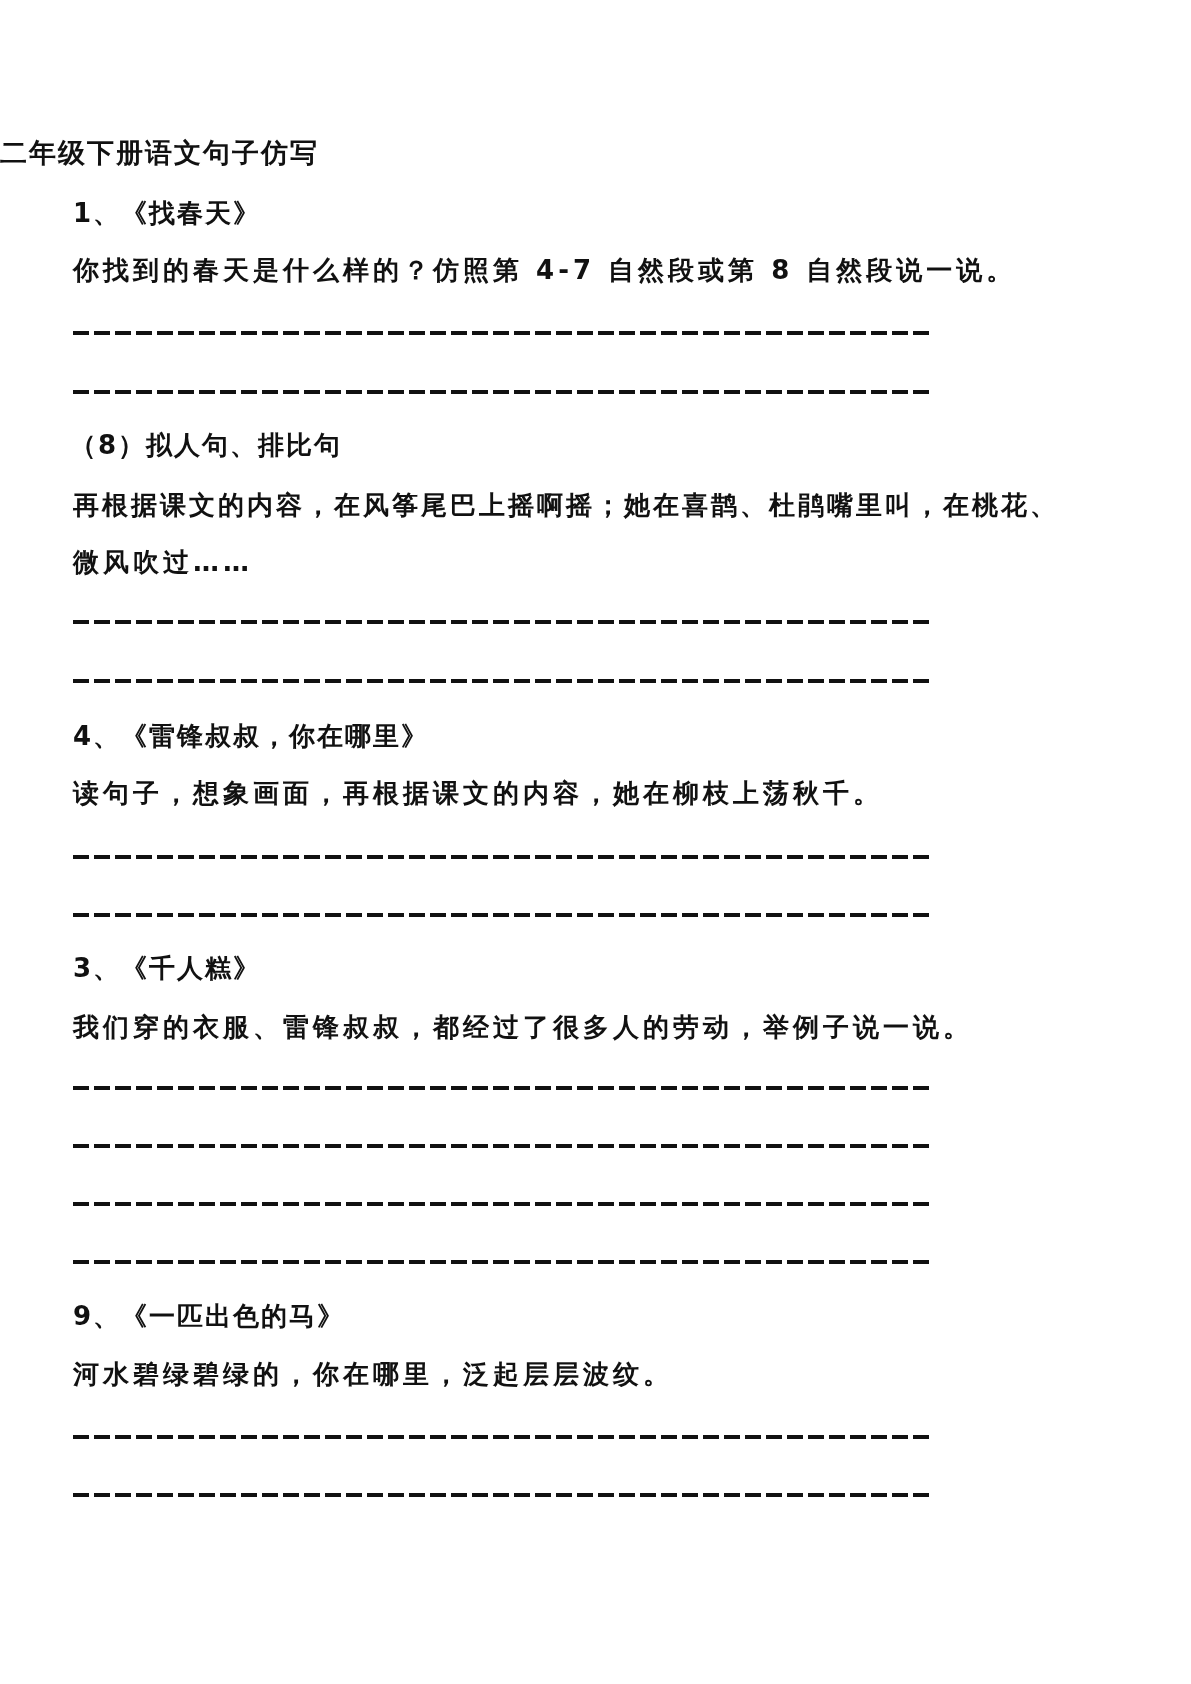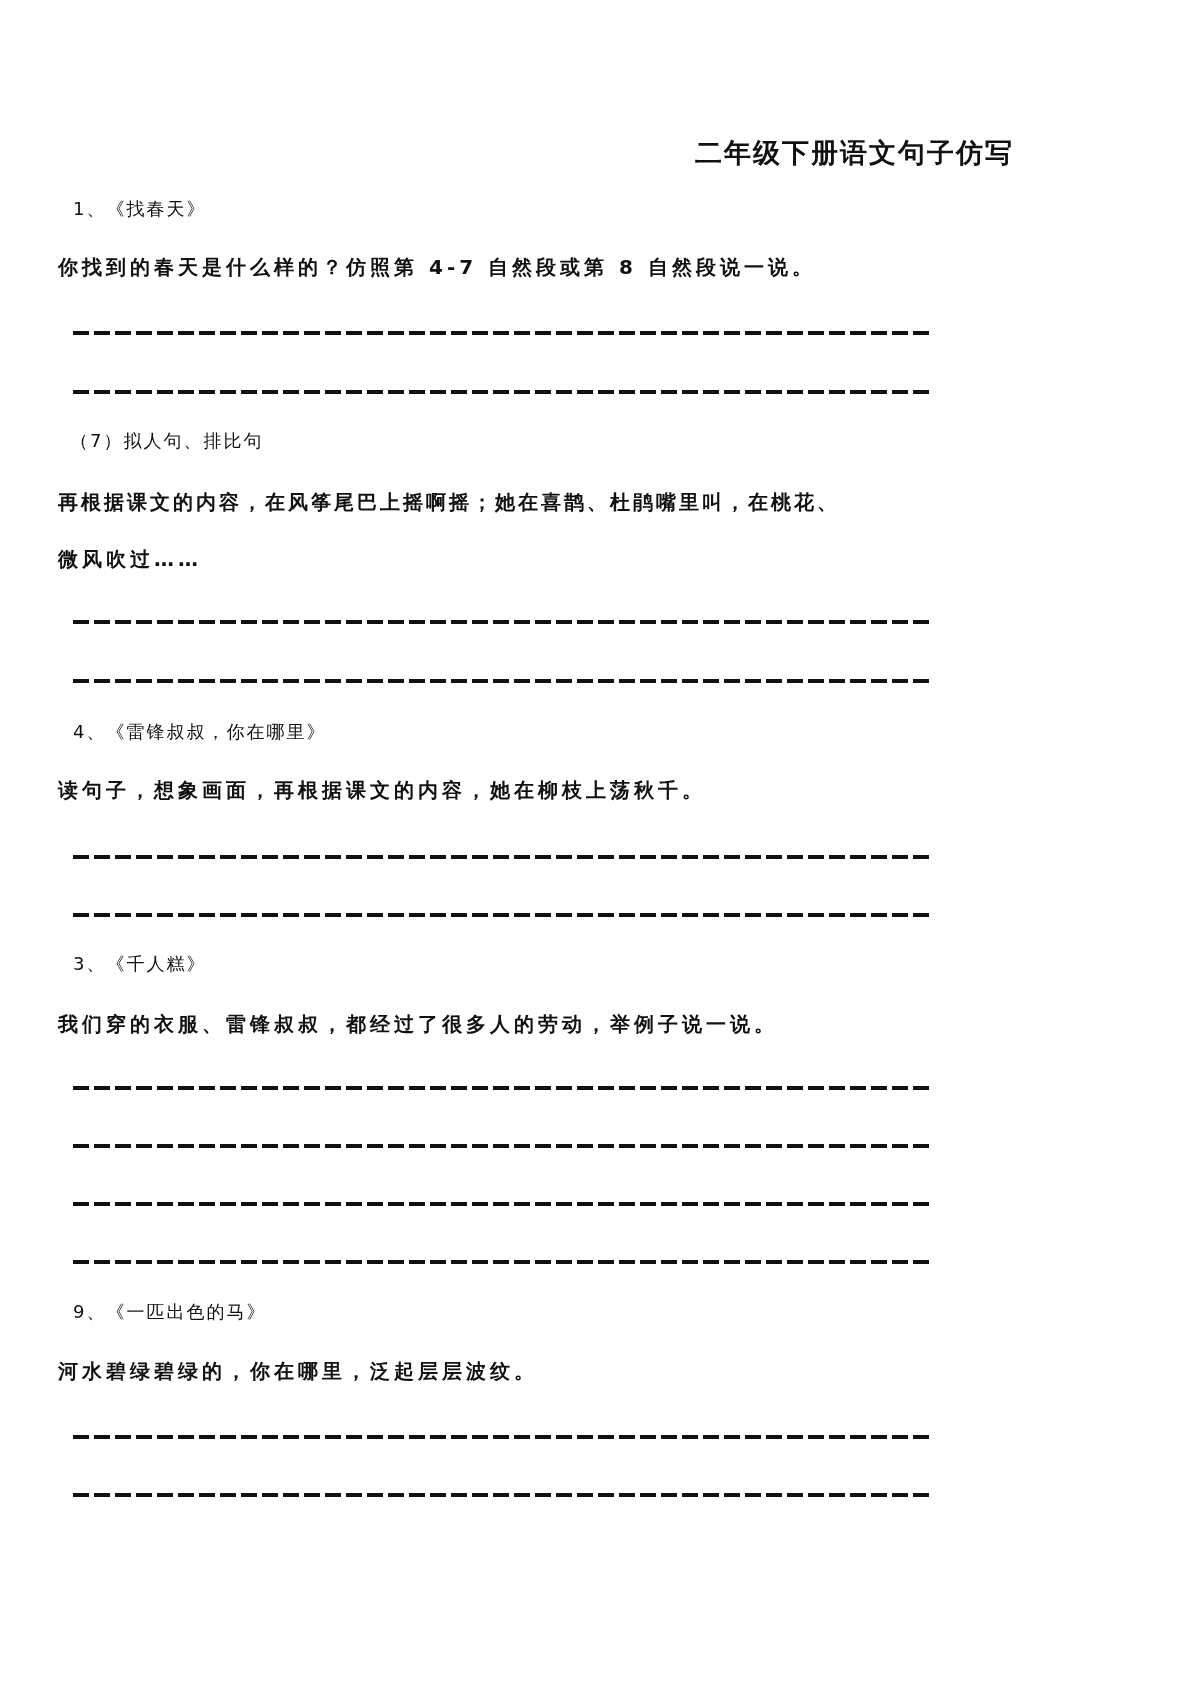--- a/index.html
+++ b/index.html
@@ -3,44 +3,44 @@
 <meta charset="utf-8">
 <style>
   html, body { margin: 0; padding: 0; background: #ffffff; }
   body {
     width: 1191px; height: 1684px; position: relative; overflow: hidden;
     font-family: "DejaVu Serif", "Liberation Serif", serif;
     color: #111111;
   }
   .abs { position: absolute; white-space: nowrap; line-height: 1; }
   .title {
-    left: 0; width: 1014px; text-align: right; top: 139px;
+    left: 0; width: 1014px; text-align: left; top: 139px;
     font-family: "DejaVu Sans", "Liberation Sans", sans-serif;
     font-size: 27px; font-weight: bold; letter-spacing: 2px;
   }
-  .heading { left: 73px; font-size: 18px; font-weight: normal; letter-spacing: 2px;
+  .heading { left: 73px; font-size: 26px; font-weight: bold; letter-spacing: 2px;
     font-family: "DejaVu Sans", "Liberation Sans", sans-serif; }
-  .prompt { left: 58px; font-size: 20px; letter-spacing: 4px; font-weight: bold;
+  .prompt { left: 73px; font-size: 26px; letter-spacing: 4px; font-weight: bold;
     font-family: "DejaVu Sans", "Liberation Sans", sans-serif; }
   .dash-line {
     position: absolute; left: 73px; width: 858px; height: 4px;
     background-image: repeating-linear-gradient(to right, #111 0px, #111 16px, transparent 16px, transparent 21px);
   }
 </style>
 </head>
 <body>
 
 <div class="abs title">二年级下册语文句子仿写</div>
 
 <div class="abs heading" style="top:200px">1、《找春天》</div>
 <div class="abs prompt" style="top:257px">你找到的春天是什么样的？仿照第 4-7 自然段或第 8 自然段说一说。</div>
 <div class="dash-line" style="top:331px"></div>
 <div class="dash-line" style="top:390px"></div>
 
-<div class="abs heading" style="top:432px;left:70px">（7）拟人句、排比句</div>
+<div class="abs heading" style="top:432px;left:70px">（8）拟人句、排比句</div>
 <div class="abs prompt" style="top:492px;letter-spacing:3px">再根据课文的内容，在风筝尾巴上摇啊摇；她在喜鹊、杜鹃嘴里叫，在桃花、</div>
 <div class="abs prompt" style="top:549px">微风吹过……</div>
 <div class="dash-line" style="top:620px"></div>
 <div class="dash-line" style="top:679px"></div>
 
 <div class="abs heading" style="top:723px">4、《雷锋叔叔，你在哪里》</div>
 <div class="abs prompt" style="top:780px">读句子，想象画面，再根据课文的内容，她在柳枝上荡秋千。</div>
 <div class="dash-line" style="top:855px"></div>
 <div class="dash-line" style="top:913px"></div>
 

